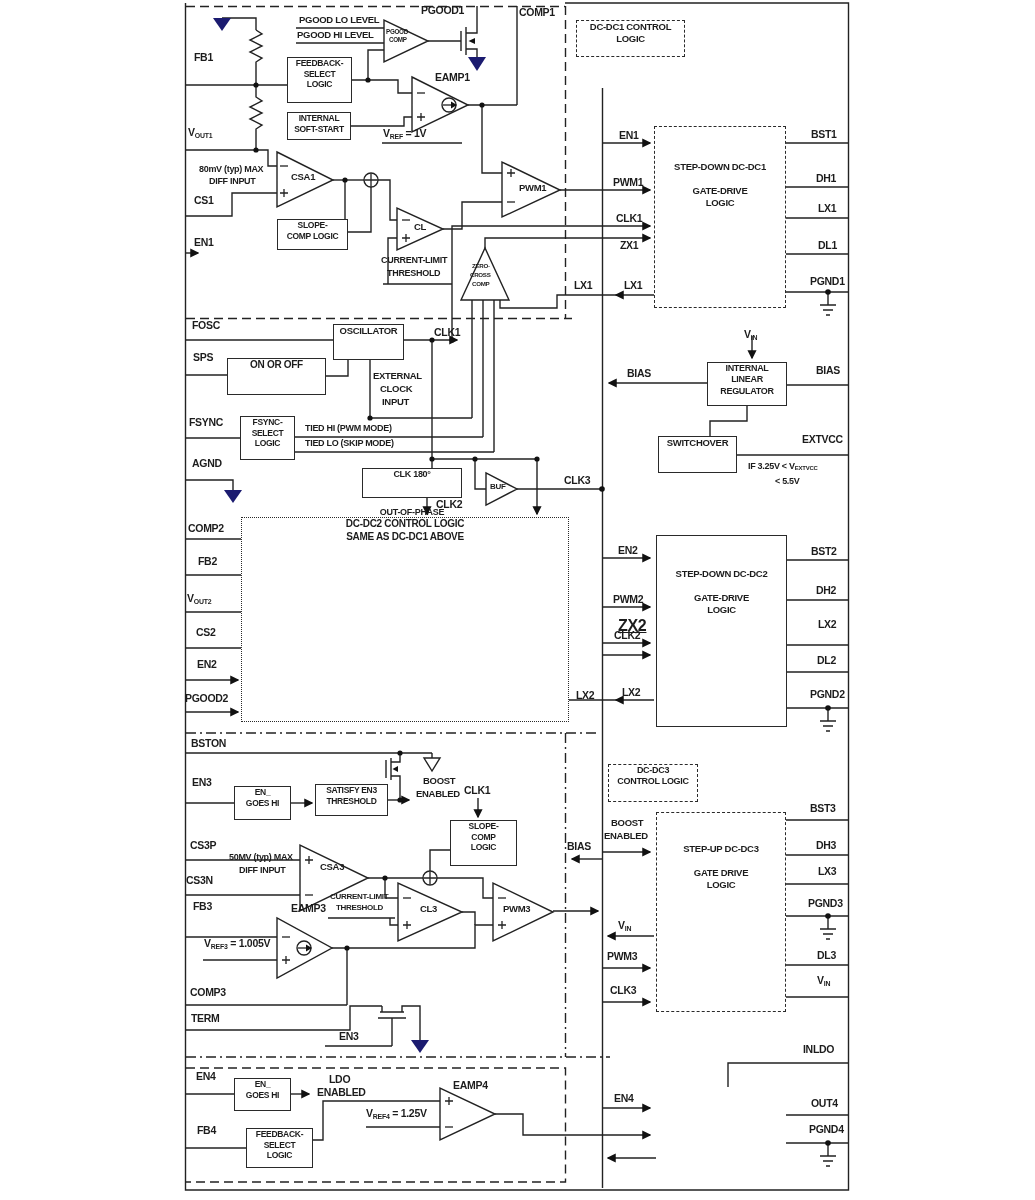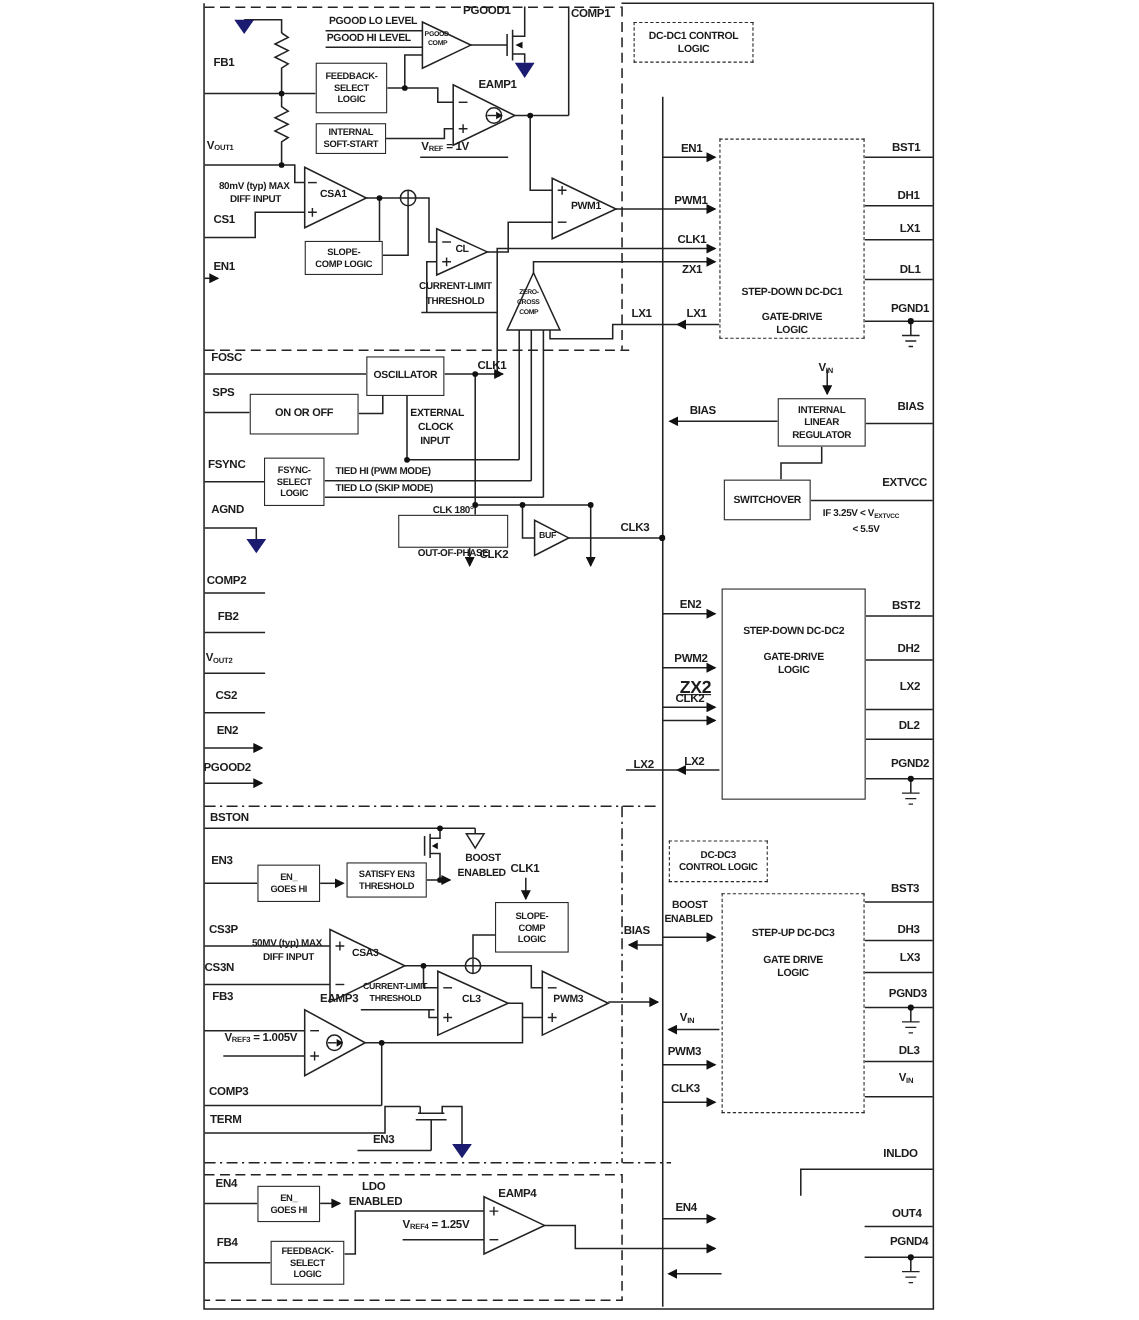--- a/index.html
+++ b/index.html
@@ -4,21 +4,21 @@
 <style>
   html,body{margin:0;padding:0;background:#fff;}
   #canvas{position:relative;width:1035px;height:1200px;background:#ffffff;overflow:hidden;
           font-family:"Liberation Sans",sans-serif;color:#1c1c1c;}
   #wires{position:absolute;left:0;top:0;}
   .w{fill:none;stroke:#222;stroke-width:1.4;}
   .mk{fill:none;stroke:#222;stroke-width:1.3;}
   .lb{position:absolute;white-space:nowrap;font-weight:700;letter-spacing:-0.3px;line-height:1;}
   .lb sub{font-size:0.66em;vertical-align:-0.25em;letter-spacing:-0.2px;}
   .box{position:absolute;background:#fff;box-sizing:border-box;display:flex;flex-direction:column;
-       justify-content:center;text-align:center;font-weight:700;letter-spacing:-0.3px;}
+       justify-content:flex-start;text-align:center;font-weight:700;letter-spacing:-0.3px;}
   .box.solid{border:1.5px solid #2a2a2a;}
   .box.dashed{border:1.6px dashed #2a2a2a;}
   .box.dotted{border:1.6px dotted #2a2a2a;}
   .box .bl{line-height:1.25;}
 </style>
 </head>
 <body>
 
 <div id="canvas">
 <svg id="wires" width="1035" height="1200" viewBox="0 0 1035 1200">
@@ -263,33 +263,37 @@
       <div class="bl">LOGIC</div>
     </div>
     <div class="box solid" style="left: 362px; top: 468px; width: 100px; height: 30px; font-size: 9px; gap: 27px;">
       <div class="bl">CLK 180°</div>
       <div class="bl">OUT-OF-PHASE</div>
     </div>
     <div class="box dashed" style="left: 576px; top: 20px; width: 109px; height: 37px; font-size: 9.5px;">
       <div class="bl">DC-DC1 CONTROL</div>
       <div class="bl">LOGIC</div>
     </div>
-    <div class="box dashed" style="left: 654px; top: 126px; width: 132px; height: 182px; font-size: 9.5px; justify-content: flex-end; padding-top: 34px;">
+    <div class="box dashed" style="left: 654px; top: 126px; width: 132px; height: 182px; font-size: 9.5px; justify-content: flex-start; padding-top: 34px;">
       <div class="bl">STEP-DOWN DC-DC1</div>
       <div class="bl">&nbsp;</div>
       <div class="bl">GATE-DRIVE</div>
       <div class="bl">LOGIC</div>
     </div>
     <div class="box solid" style="left: 707px; top: 362px; width: 80px; height: 44px; font-size: 9px;">
       <div class="bl">INTERNAL</div>
       <div class="bl">LINEAR</div>
       <div class="bl">REGULATOR</div>
     </div>
     <div class="box solid" style="left: 658px; top: 436px; width: 79px; height: 37px; font-size: 9.5px;">
       <div class="bl">SWITCHOVER</div>
+    </div>
+    <div class="box dotted" style="left: 241px; top: 517px; width: 328px; height: 205px; font-size: 10px;">
+      <div class="bl">DC-DC2 CONTROL LOGIC</div>
+      <div class="bl">SAME AS DC-DC1 ABOVE</div>
     </div>
     <div class="box solid" style="left: 656px; top: 535px; width: 131px; height: 192px; font-size: 9.5px; justify-content: flex-start; padding-top: 32px;">
       <div class="bl">STEP-DOWN DC-DC2</div>
       <div class="bl">&nbsp;</div>
       <div class="bl">GATE-DRIVE</div>
       <div class="bl">LOGIC</div>
     </div>
     <div class="box solid" style="left: 234px; top: 786px; width: 57px; height: 34px; font-size: 8.5px;">
       <div class="bl">EN_</div>
       <div class="bl">GOES HI</div>

